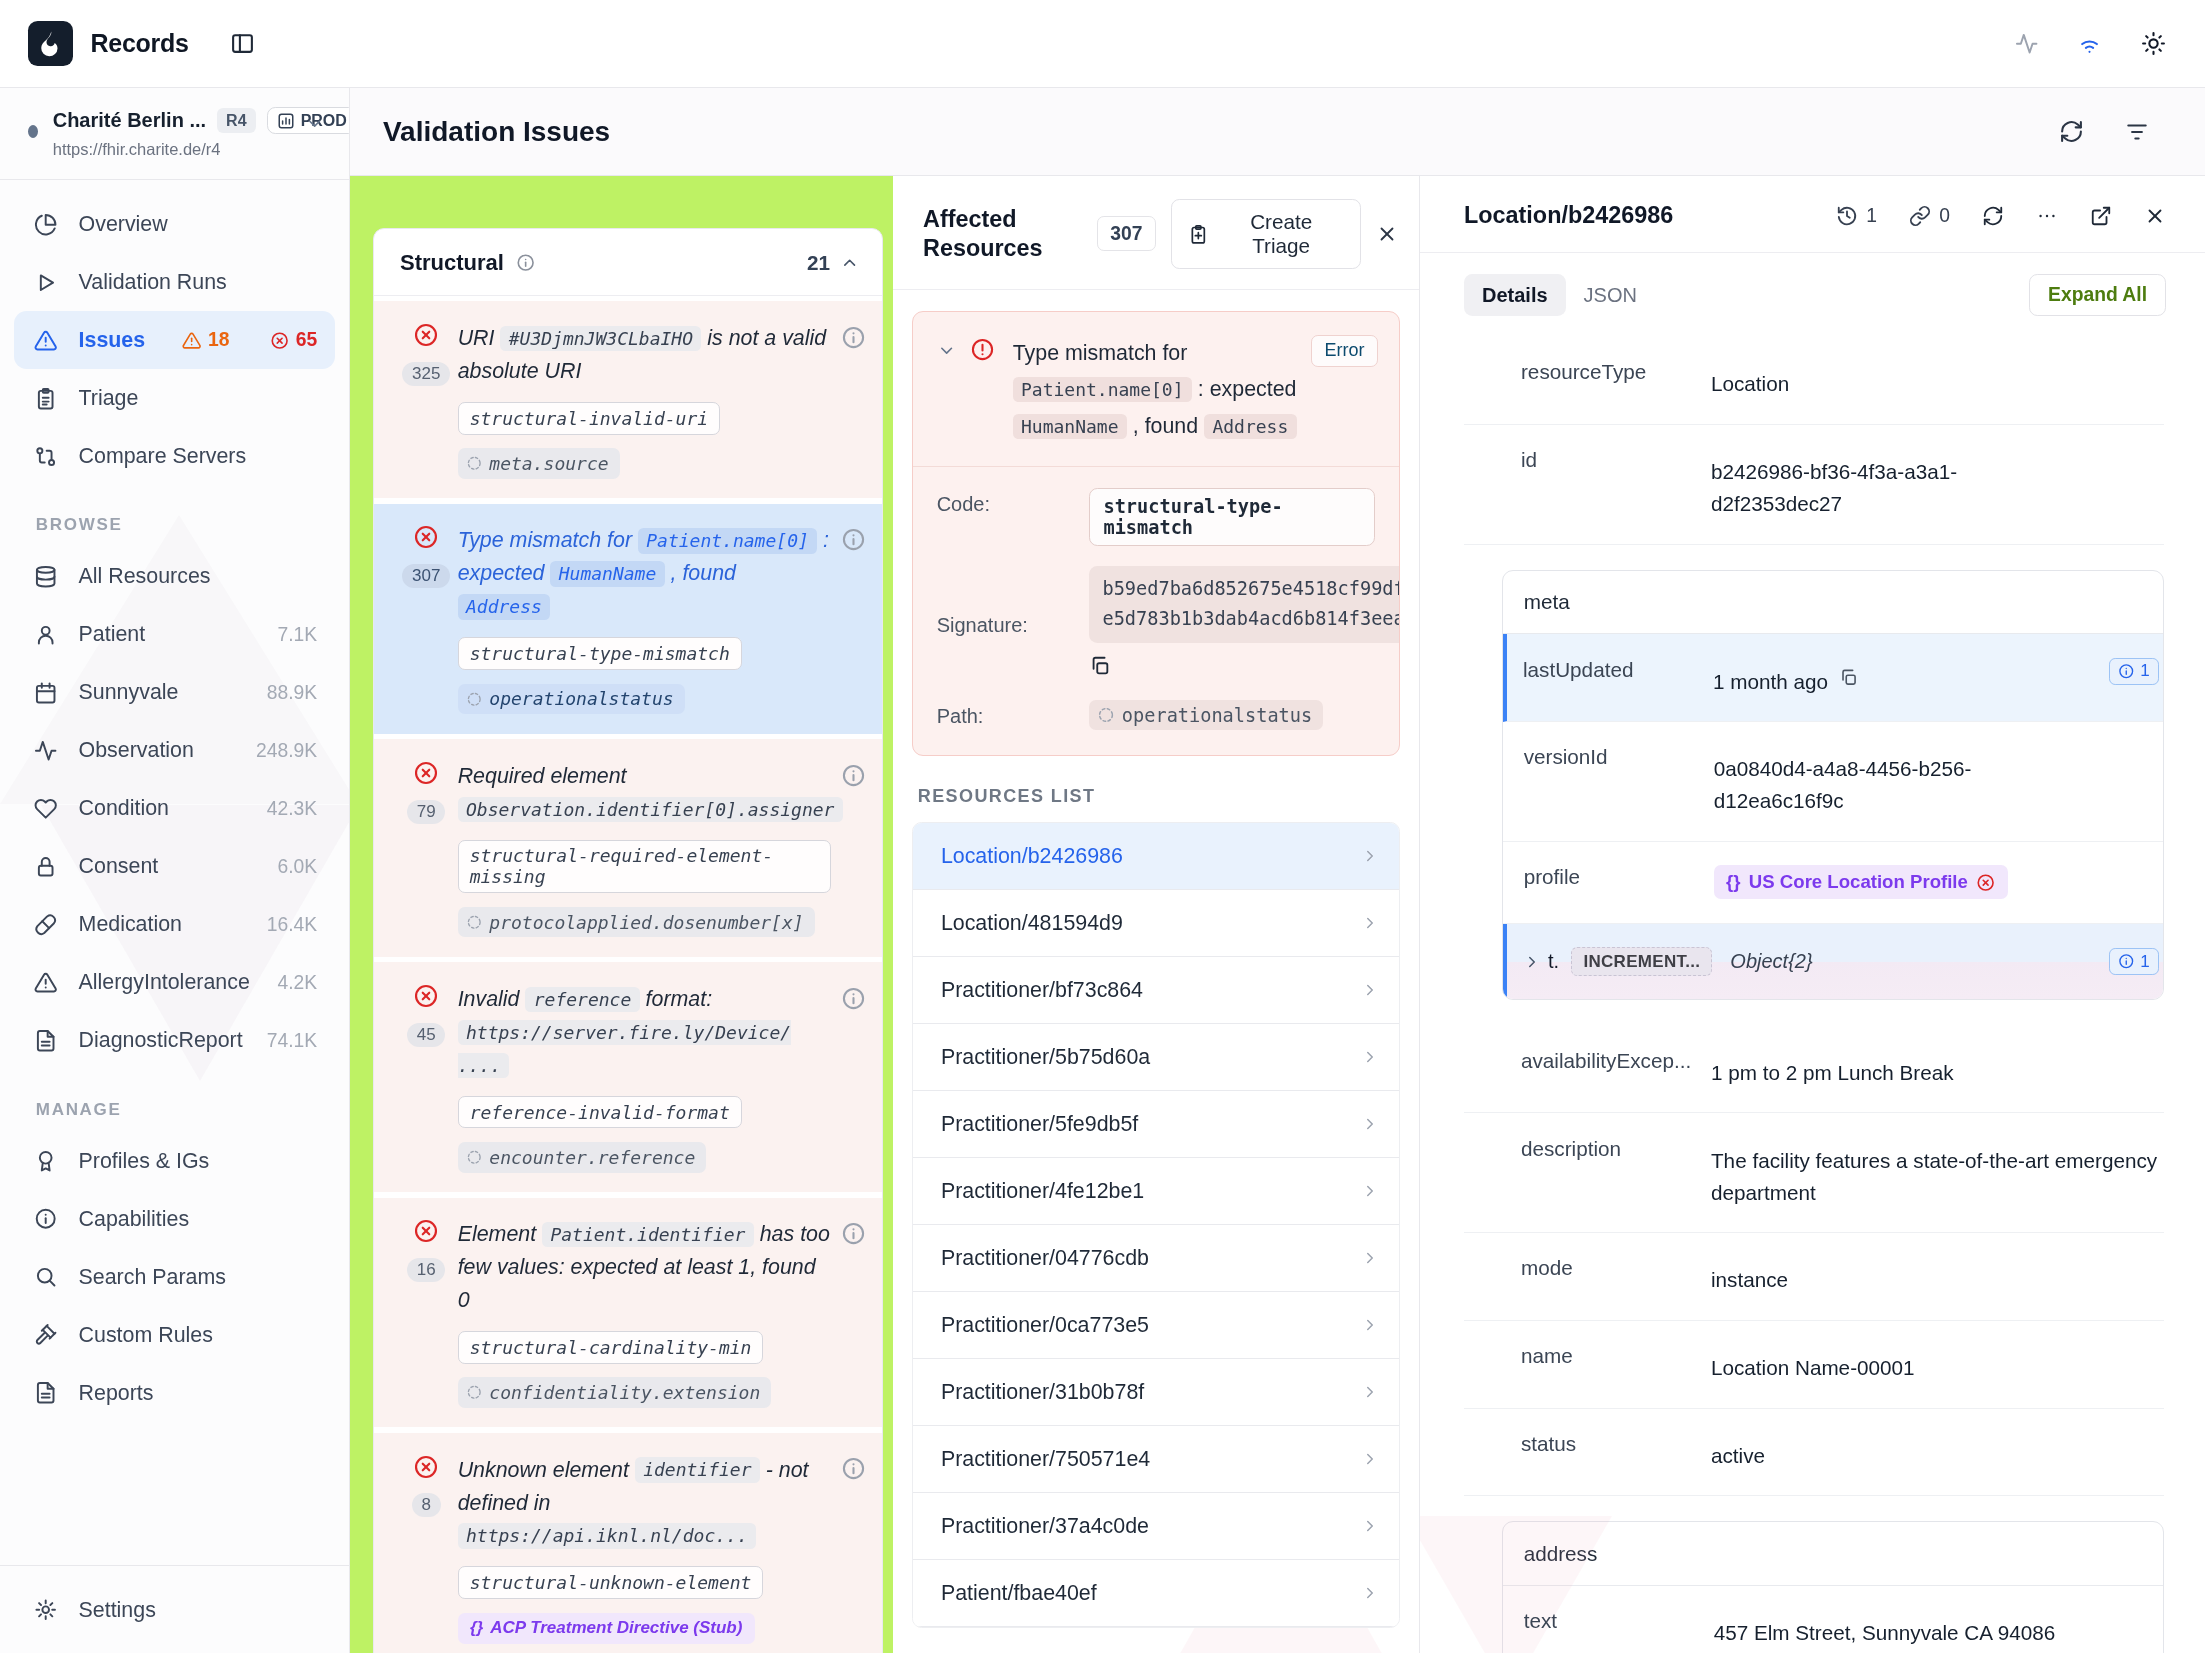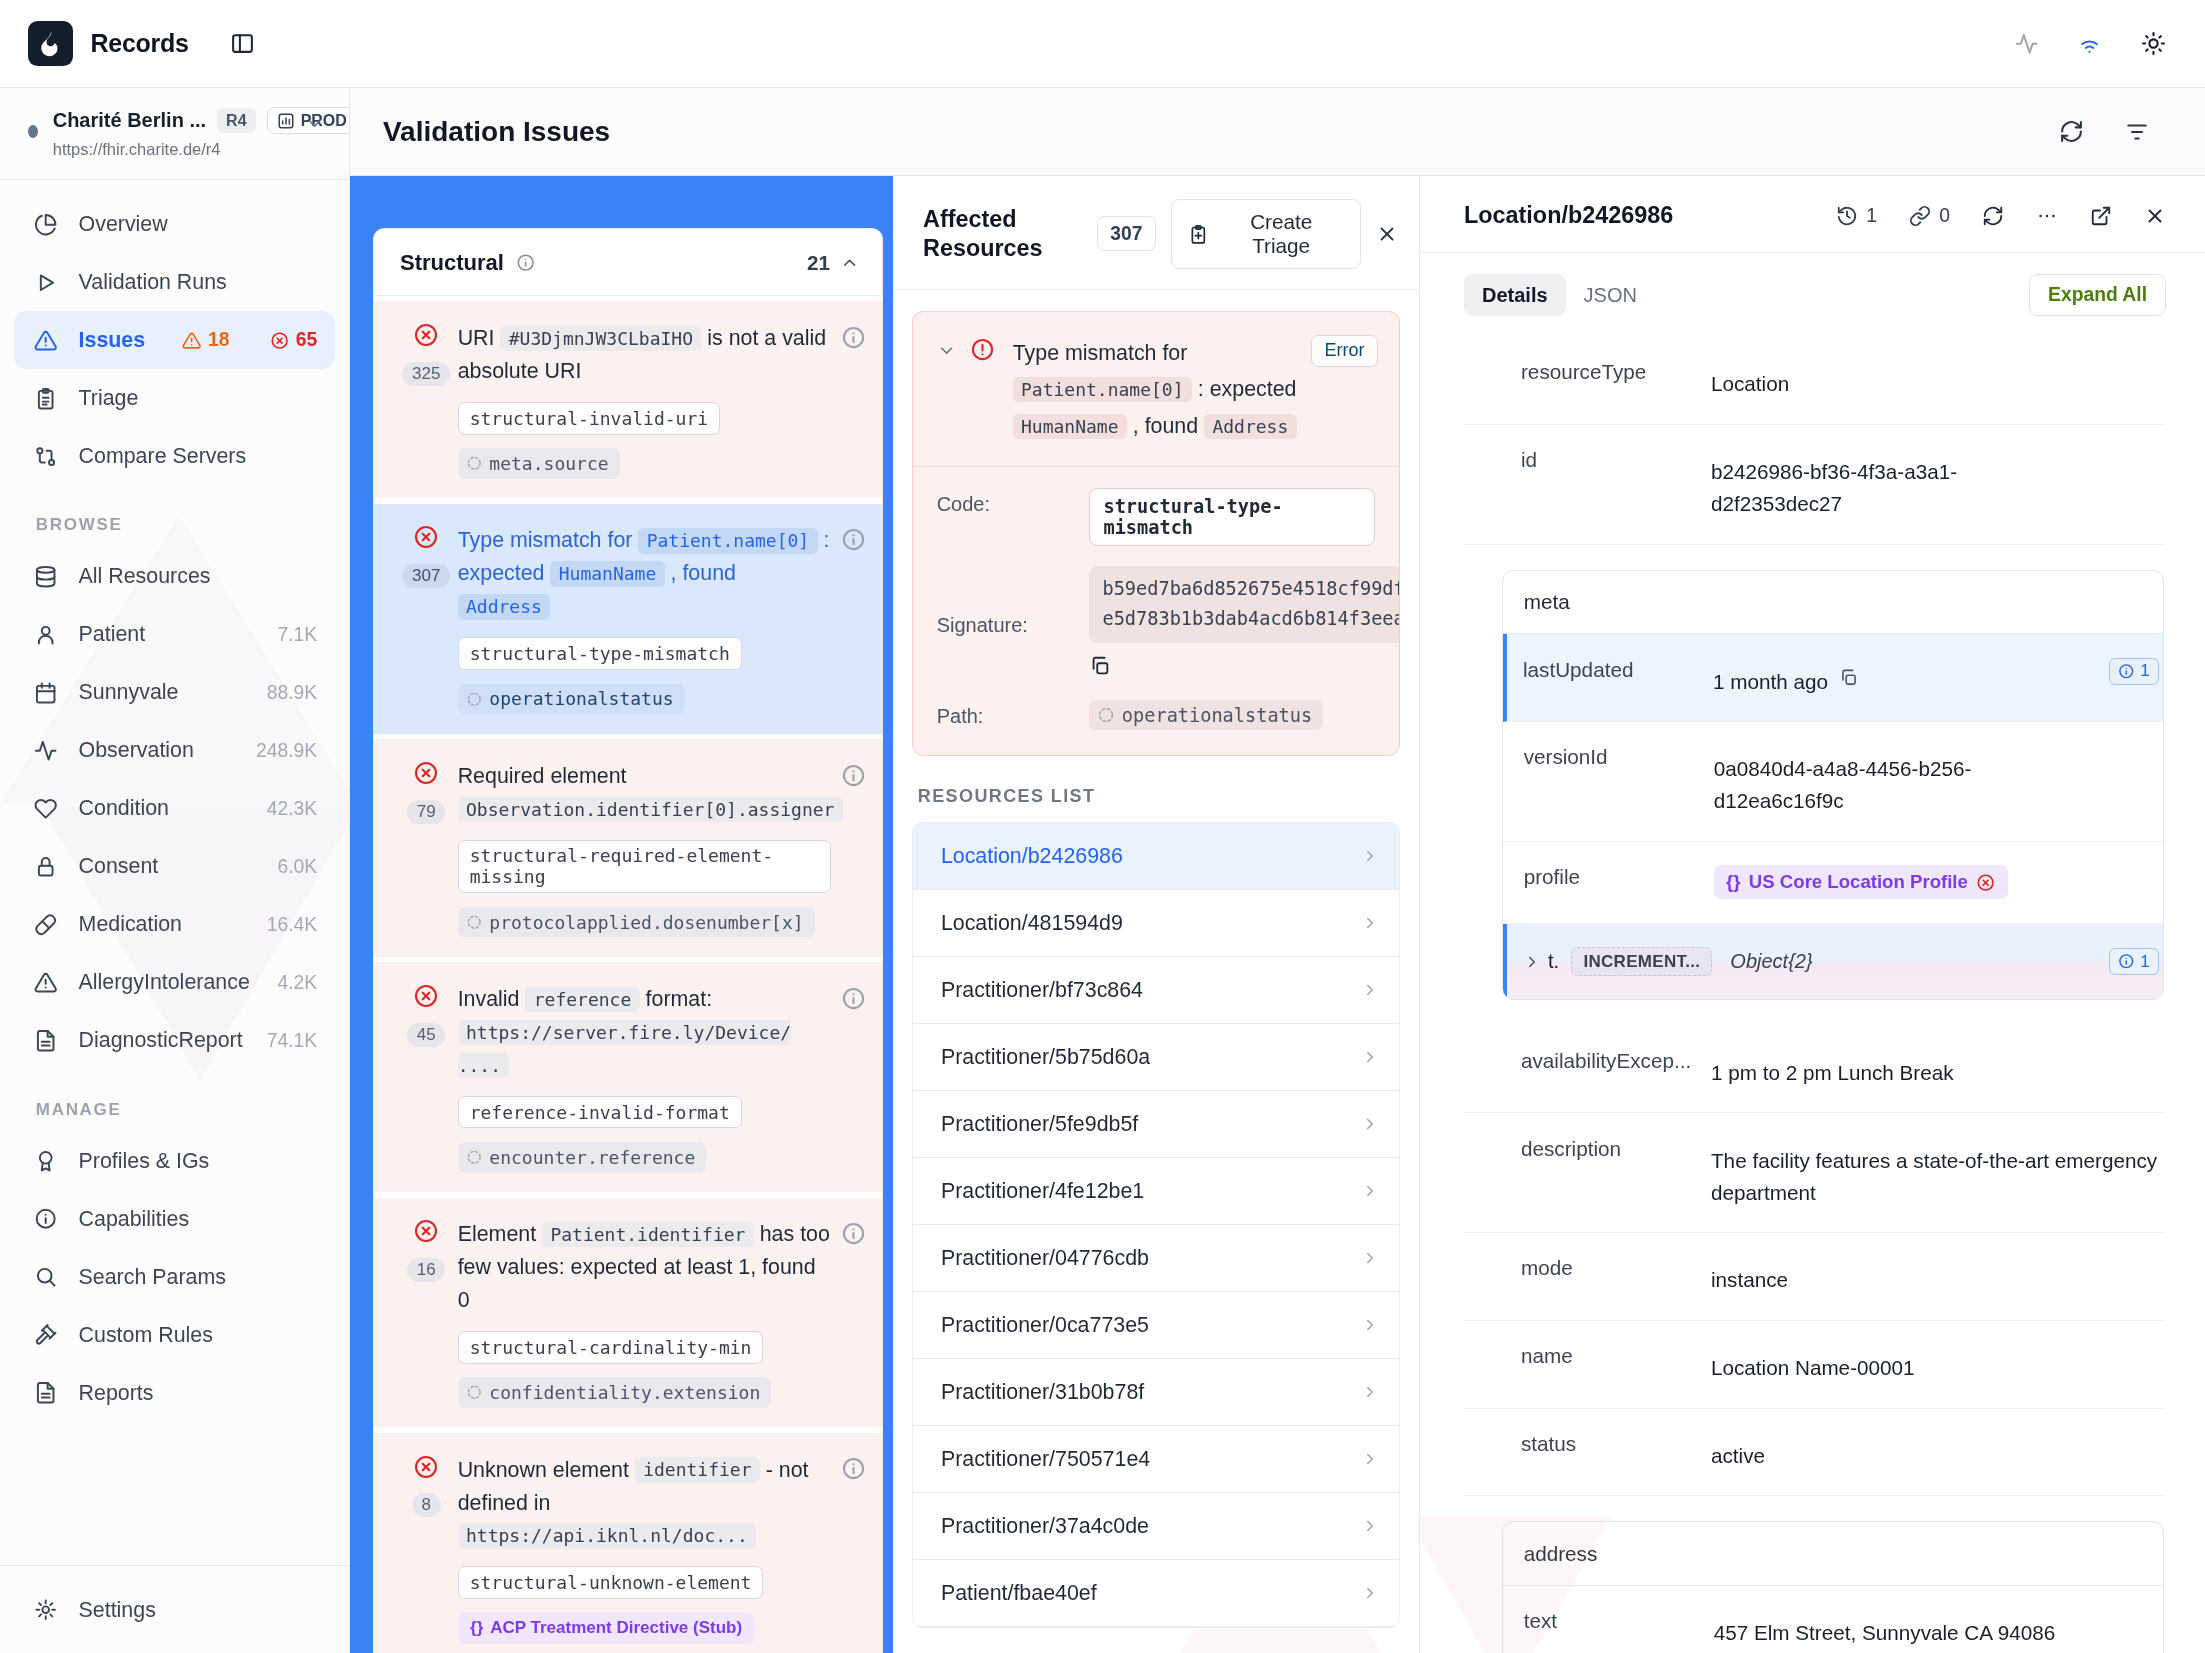--- a/index.html
+++ b/index.html
@@ -41,35 +41,35 @@
 
   
   .main { grid-row:2; display:flex; flex-direction:column; min-width:0; }
   .main-header { height:88px; background:#fbfafc; border-bottom:1.4px solid #e8e8ec; display:flex; align-items:center; padding:0 55px 0 33px; flex:0 0 auto;gap:40px; }
   .page-title { font-size:28px; font-weight:700; color:#101827; }
   .mh-icons { margin-left:auto; display:flex; align-items:center; gap:40px; color:#2b3545; }
 
   .cols { flex:1; display:flex; min-height:0; }
 
   
-  .col1 { width:543px; background:#3b82f6; padding:52px 9.6px 0 23px; position:relative; overflow:hidden; }
+  .col1 { width:543px; background:#bef264; padding:52px 9.6px 0 23px; position:relative; overflow:hidden; }
   .spanel { background:#fff; border:1.4px solid #e9e9ee; border-radius:11px; height:1447px; overflow:hidden; }
   .spanel-h { display:flex; align-items:center; padding:20.7px 23.4px 19.3px 26px; border-bottom:1.4px solid #ededf1; }
   .spanel-title { font-size:22px; font-weight:700; color:#111827; }
   .spanel-h .info-sm { color:#8b919c; margin-left:12.4px; }
   .spanel-count { margin-left:auto; font-size:20.7px; font-weight:600; color:#334155; }
   .spanel-h .chev { color:#475569; margin-left:9.6px; }
   .icard { display:flex; padding:20.7px 16.5px 19.3px 20.7px; margin-top:5.5px; background:#fbf2f0; }
   .icard:first-child { margin-top:0; }
   .icard.sel { background:#d9e8fa; }
   .icard-left { width:63px; flex:0 0 auto; display:flex; flex-direction:column; align-items:center; gap:13.8px; }
   .err-ic { color:#dc2626; }
   .cnt-pill { background:#e6e6ea; border-radius:688px; padding:2.1px 9.6px; font-size:17px; color:#566070; }
   .icard.sel .cnt-pill { background:#ccd9ec; color:#3b5272; }
-  .icard-body { flex:1; min-width:0; padding-right:9.6px; }
+  .icard-body { flex:1; min-width:0; padding-right:9.6px;font-style:italic; }
   .itext { font-size:21.4px; line-height:33px; color:#1f2937; }
   .icard.sel .itext { color:#2b63d9; }
   .cchip { font-family:"DejaVu Sans Mono", monospace; font-size:18px; background:#ebebee; border-radius:5.5px; padding:2.1px 8.3px; color:#374151; }
   .icard.sel .cchip { background:#c3d8f5; color:#2563eb; }
   .tagrow { display:flex; align-items:center; gap:13.8px; margin-top:13.8px; flex-wrap:wrap; }
   .tag-rule { font-family:"DejaVu Sans Mono", monospace; font-size:18px; border:1.4px solid #d6d6dc; background:#fffdfd; border-radius:6.9px; padding:4.8px 11px; color:#374151; }
   .tag-path { font-family:"DejaVu Sans Mono", monospace; font-size:18px; background:#e9e9ed; border-radius:6.9px; padding:4.8px 11px 4.8px 8.3px; color:#4b5563; display:flex; align-items:center; gap:6.9px; }
   .tag-path .tgt { color:#9ca3af; }
   .icard.sel .tag-path { background:#cfdff7; color:#23446e; }
   .tag-profile { font-size:17px; font-weight:600; background:#f1e7fc; color:#7c3aed; border-radius:6.9px; padding:5.5px 12.4px; display:flex; align-items:center; gap:6.9px; }

